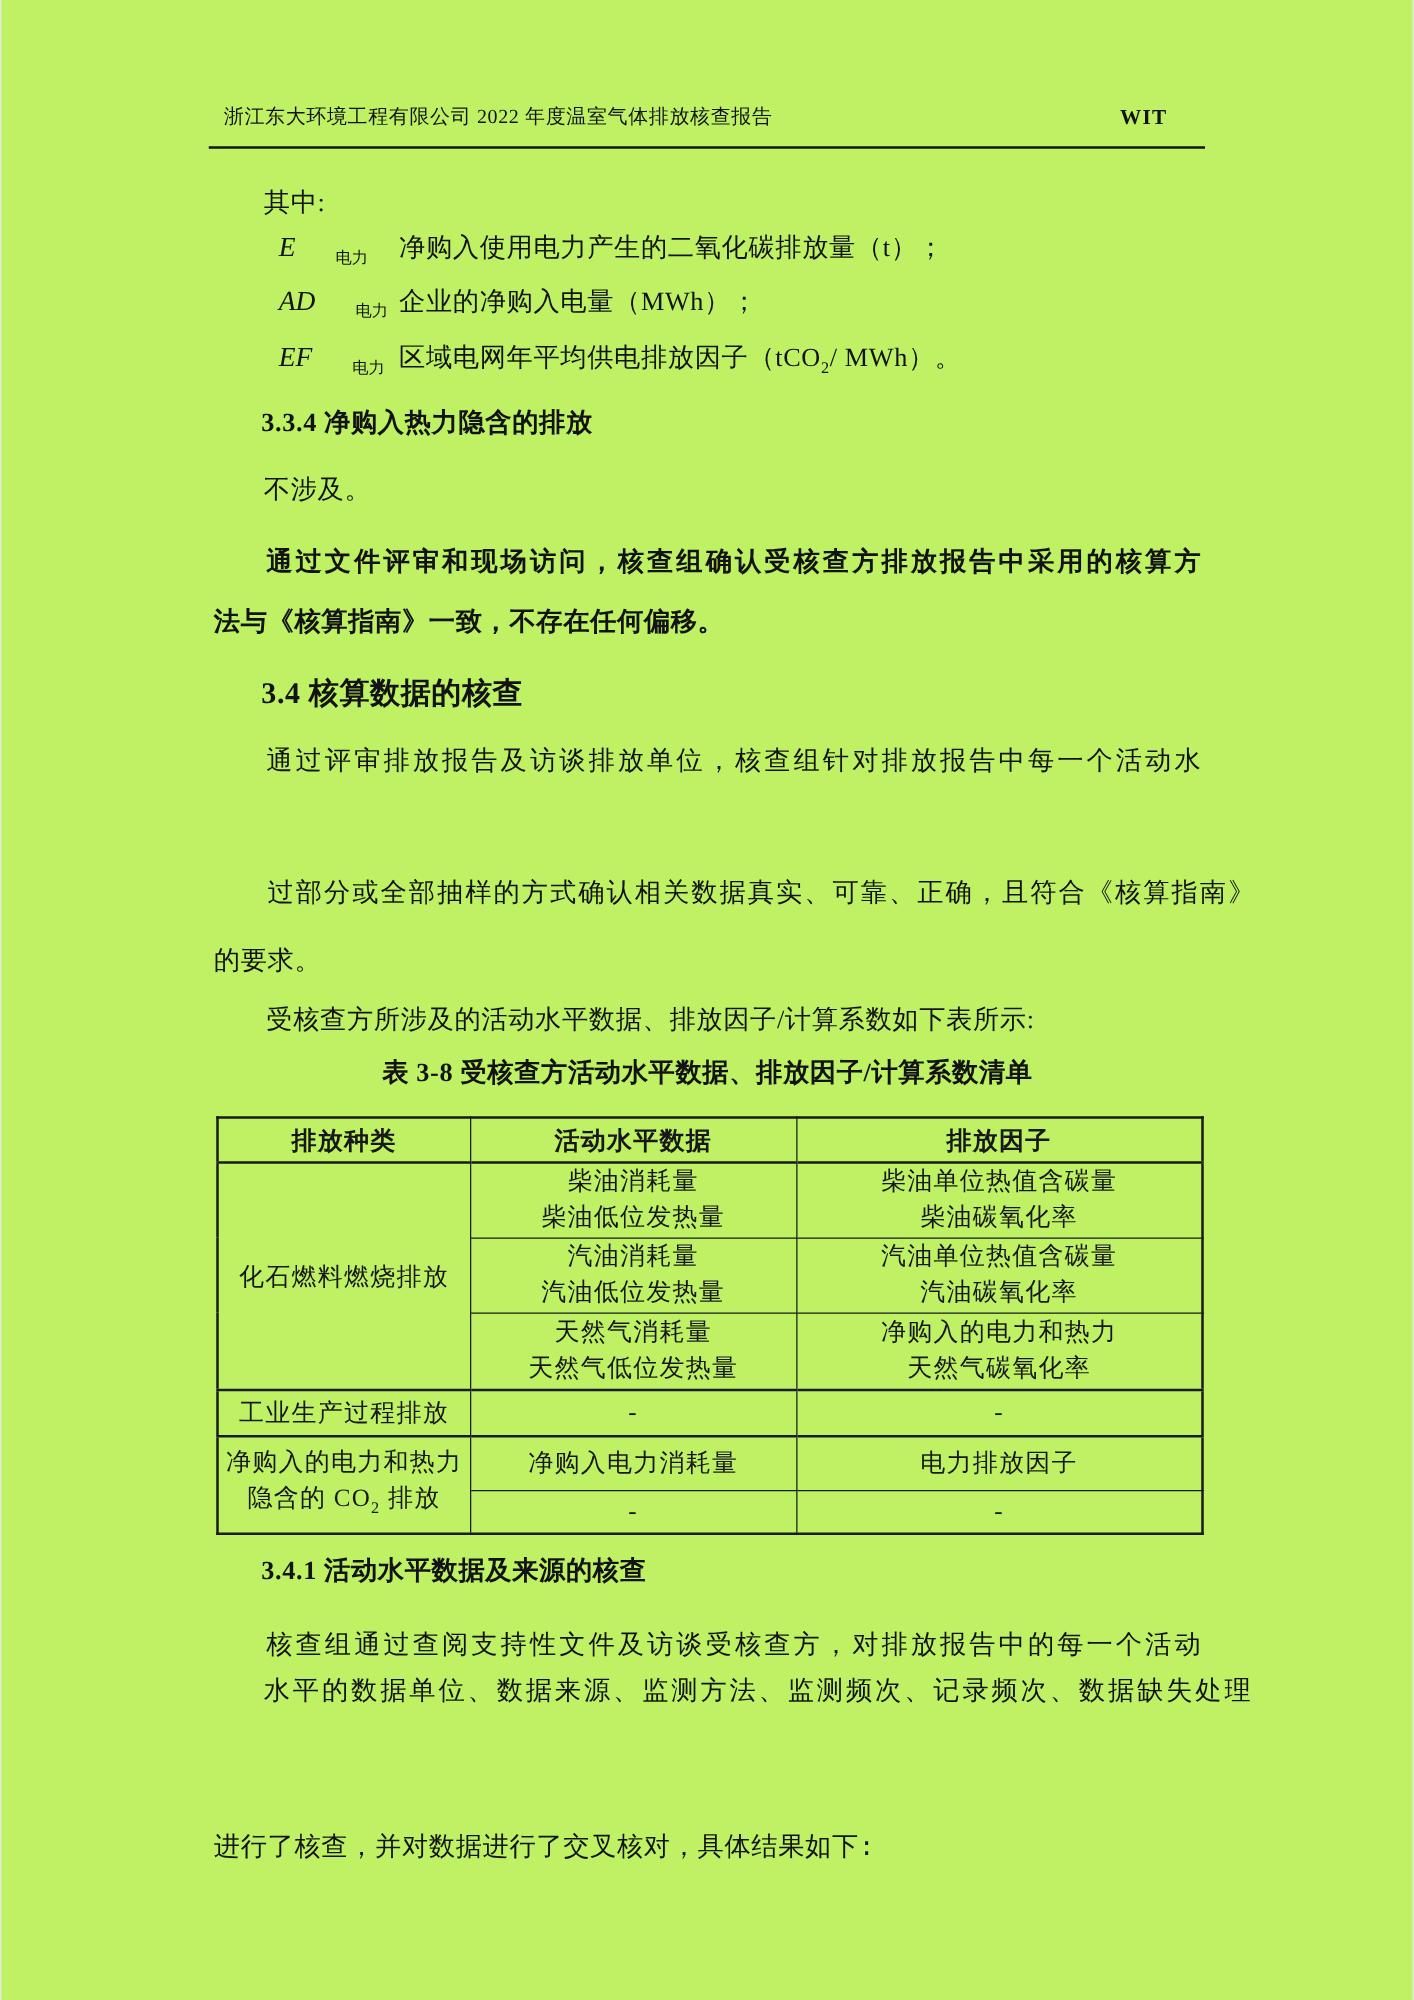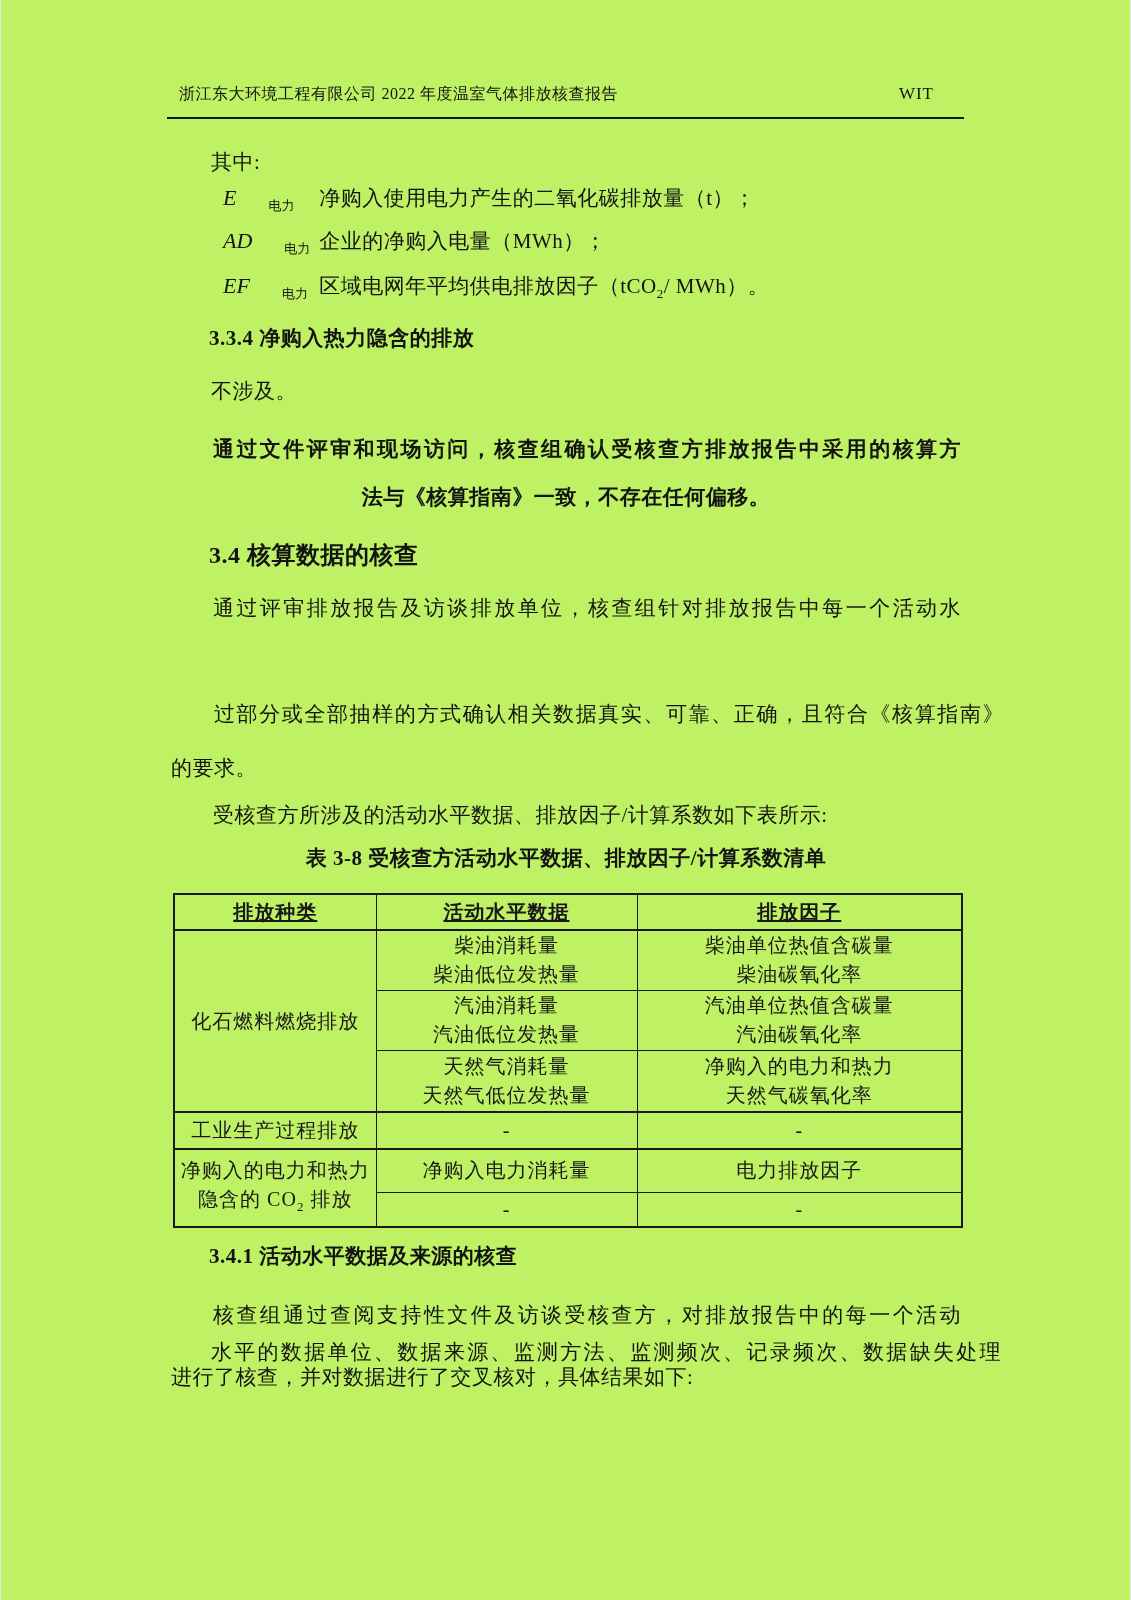--- a/index.html
+++ b/index.html
@@ -14,33 +14,33 @@
   }
   
   .doc-header {
     position:absolute; top:84px; left:166px; width:797px;
     display:flex; justify-content:space-between; align-items:flex-end;
     border-bottom:2px solid #141414;
     padding-bottom:13px;
     font-size:16px; line-height:20px;
   }
   .doc-header .h-left { padding-left:12px; letter-spacing:0.5px; }
-  .doc-header .h-right { font-size:17px; padding-right:30px; letter-spacing:1px; }
+  .doc-header .h-right { font-size:17px; padding-right:30px; letter-spacing:1px;font-weight:bold; }
 
   
   .tline {
     position:absolute; left:170px; width:790px;
     font-size:21px; line-height:27px;
     letter-spacing:0.5px;
     box-sizing:border-box;
     white-space:nowrap;
   }
   .just { text-align:justify; text-align-last:justify; white-space:normal; }
   .ind  { padding-left:42px; }
-  .bold { font-weight:bold;text-align:center; }
+  .bold { font-weight:bold; }
   .h2   { font-weight:bold; font-size:24px; }
   .h3   { font-weight:bold; font-size:21px; }
   .ttl  { text-align:center; font-weight:bold; font-size:21px; }
 
   
   .def-row { position:absolute; left:222px; font-size:21px; line-height:28px; white-space:nowrap; }
   .def-sym { display:inline-block; width:91px; font-style:italic; font-size:22px; }
   .def-sym sub { font-style:normal; font-size:13px; letter-spacing:0; margin-left:2px;padding-left:30px; }
   .def-desc { letter-spacing:0.5px; }
 
@@ -108,21 +108,21 @@
   <div class="tline ind" style="top:802px;">受核查方所涉及的活动水平数据、排放因子/计算系数如下表所示:</div>
   <div class="tline ttl" style="top:845px;">表 3-8 受核查方活动水平数据、排放因子/计算系数清单</div>
 
   <table class="gtable">
     <colgroup>
         <col style="width:202px;">
         <col style="width:261px;">
         <col style="width:325px;">
       </colgroup>
     <thead>
-      <tr style="height:36px;text-decoration:underline;">
+      <tr style="height:36px;">
         <th>排放种类</th>
         <th>活动水平数据</th>
         <th>排放因子</th>
       </tr>
     </thead>
     <tbody>
       <tr style="height:60px;">
         <td rowspan="3">化石燃料燃烧排放</td>
         <td class="cell2">
           <div>柴油消耗量</div>
@@ -170,16 +170,16 @@
         <td>-</td>
         <td>-</td>
       </tr>
     </tbody>
   </table>
 
   <div class="tline h3" style="top:1243px; left:208px; width:auto;">3.4.1 活动水平数据及来源的核查</div>
 
   <div class="tline just ind" style="top:1302px;">核查组通过查阅支持性文件及访谈受核查方，对排放报告中的每一个活动</div>
   <div class="tline just" style="top:1339px;margin-left:40px;">水平的数据单位、数据来源、监测方法、监测频次、记录频次、数据缺失处理</div>
-  <div class="tline" style="top:1364px;">进行了核查，并对数据进行了交叉核对，具体结果如下:</div>
+  <div class="tline" style="top:1466px;font-family:Liberation Mono, monospace;">进行了核查，并对数据进行了交叉核对，具体结果如下:</div>
 
 
 </div>
 
 </body></html>

